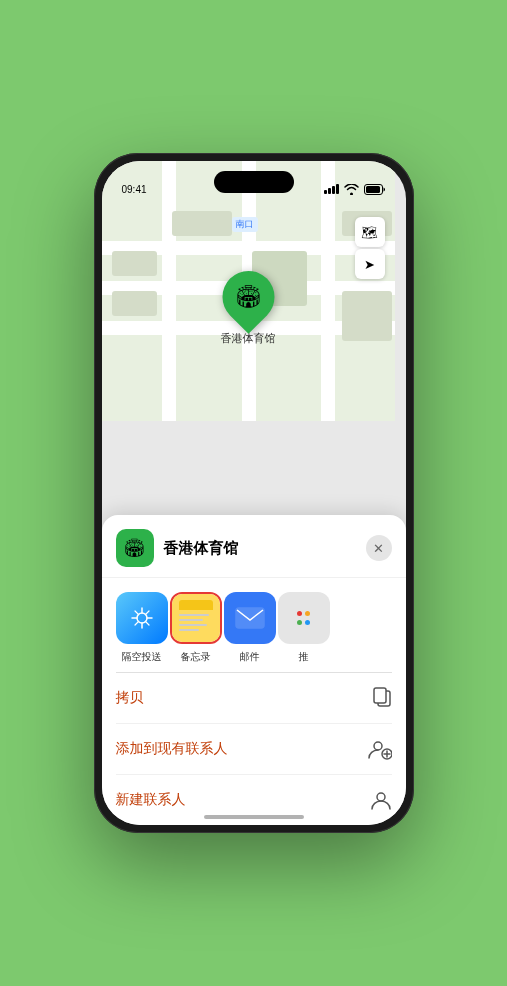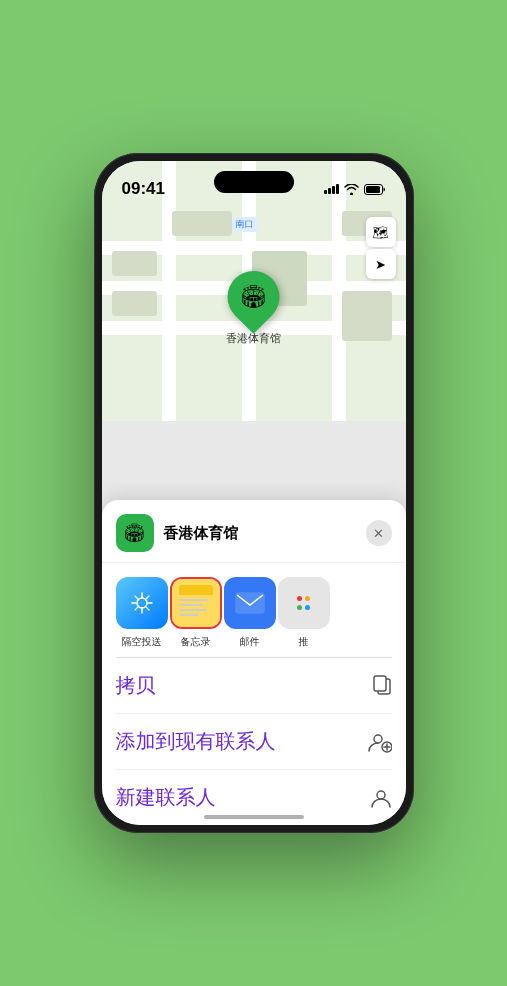--- a/index.html
+++ b/index.html
@@ -36,22 +36,22 @@
       align-items: center;
       justify-content: space-between;
       padding: 12px 20px 0;
       position: absolute;
       top: 0;
       left: 0;
       right: 0;
       z-index: 100;
     }
     .status-time {
-      font-size: 17px;
-      font-weight: 700;
+      font-size: 10px;
+      font-weight: 400;
       color: #000;
     }
     .status-icons {
       display: flex;
       align-items: center;
       gap: 5px;
     }
     .signal-bars {
       display: flex;
       align-items: flex-end;
@@ -72,21 +72,21 @@
       height: 22px;
       background: #000;
       border-radius: 14px;
       z-index: 200;
     }
     
     .map-area {
       position: absolute;
       top: 0;
       left: 0;
-      right: 0;
+      right: 11px;
       height: 260px;
       background: #e8f0e0;
       overflow: hidden;
       padding-left: 11px;
     }
     .map-road-h {
       position: absolute;
       background: #fff;
       height: 14px;
     }
@@ -274,22 +274,22 @@
       align-items: center;
       justify-content: space-between;
       padding: 14px 0;
       border-top: 1px solid #f0f0f0;
       cursor: pointer;
     }
     .action-item:first-child {
       border-top: 1px solid #e0e0e0;
     }
     .action-text {
-      font-size: 20px;
-      color: #6d28d9;
+      font-size: 14px;
+      color: #c2410c;
     }
     
     .home-indicator {
       position: absolute;
       bottom: 6px;
       left: 50%;
       transform: translateX(-50%);
       width: 100px;
       height: 4px;
       background: #000;

